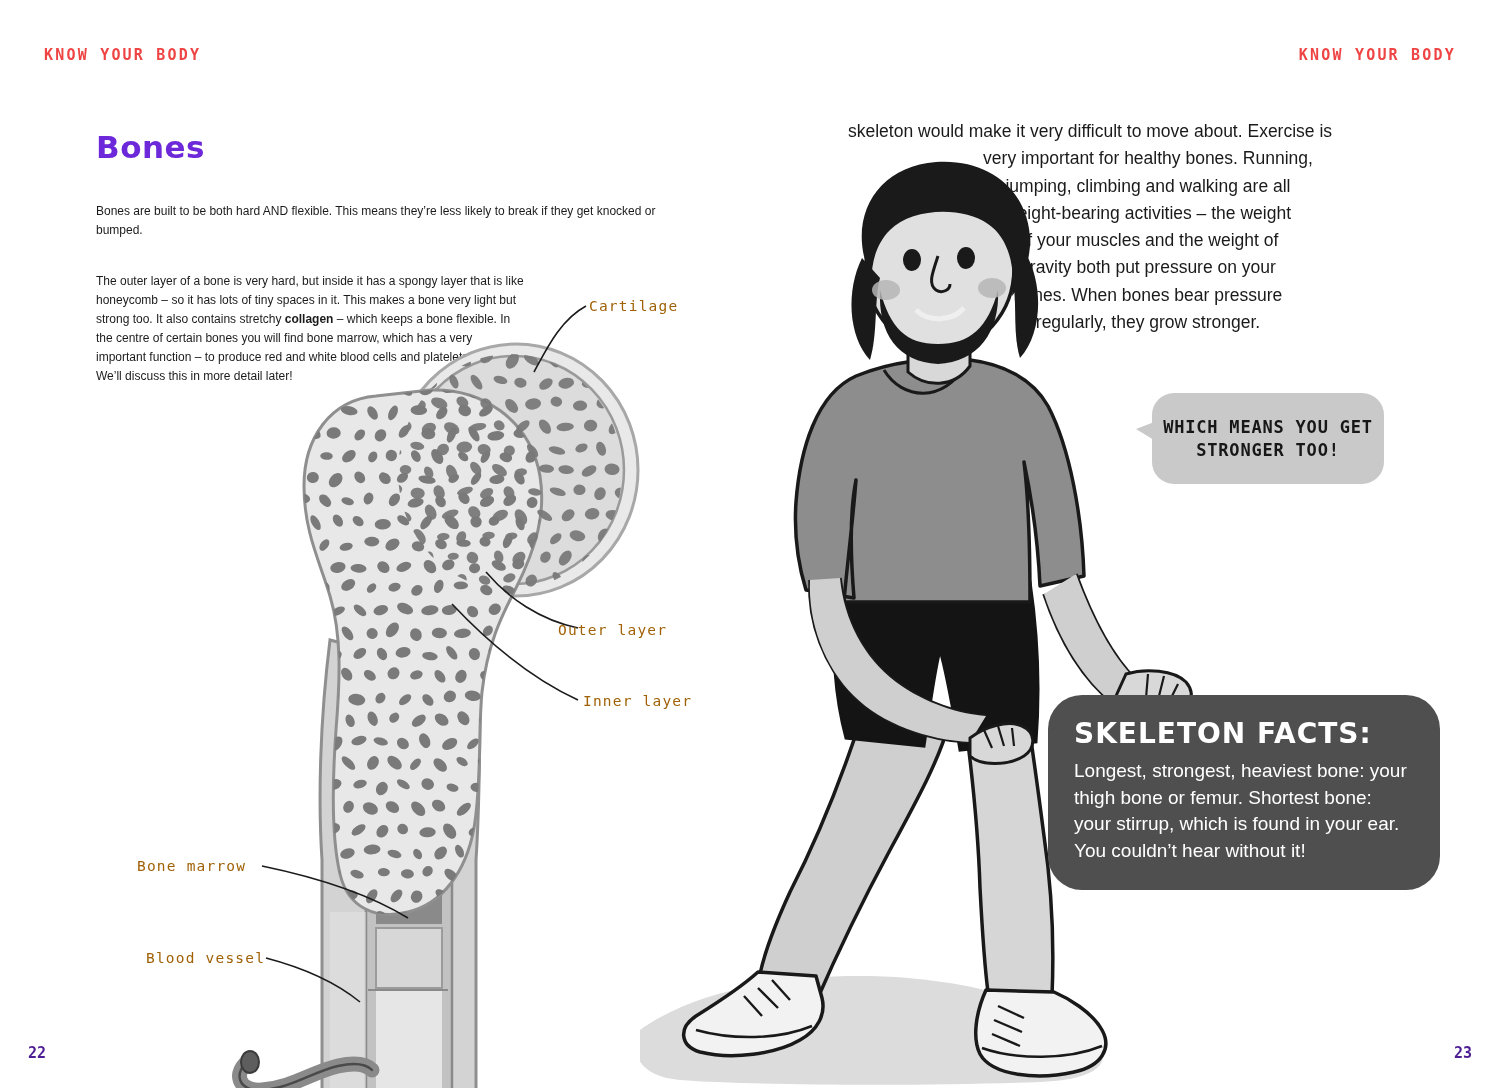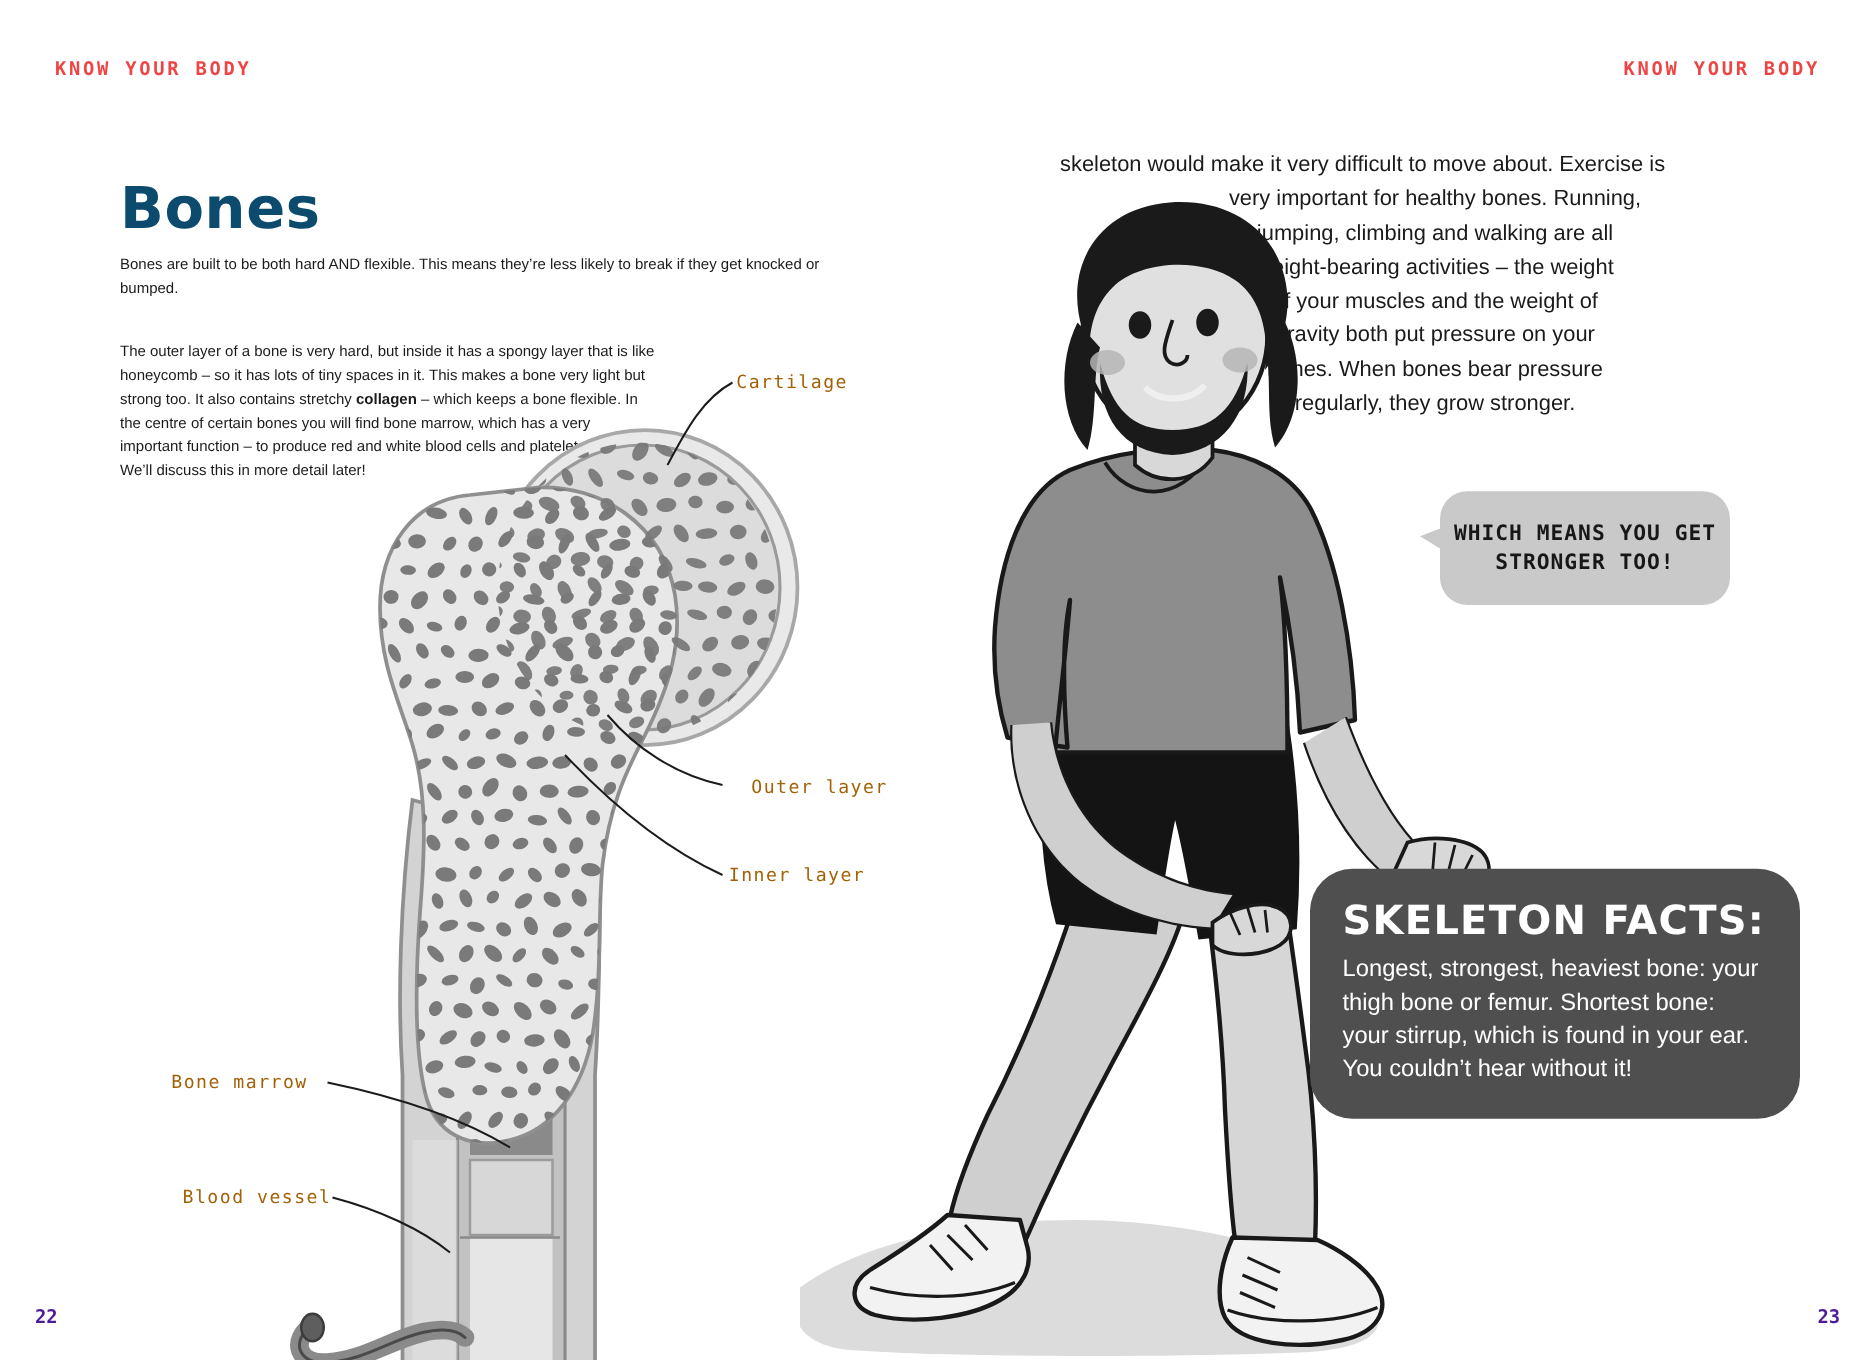--- a/index.html
+++ b/index.html
@@ -41,23 +41,23 @@
   .folio.left  { left: 28px; }
   .folio.right { right: 28px; }
 
   
   .headline {
     position: absolute;
     left: 96px;
     top: 108px;
     font-family: "DejaVu Sans", sans-serif;
     font-weight: 700;
-    font-size: 46px;
+    font-size: 31px;
     letter-spacing: 0.5px;
-    color: #0c4a6e;
+    color: #6d28d9;
   }
 
   
   .para {
     position: absolute;
     font-size: 12px;
     line-height: 1.58;
     color: #1b1b1b;
   }
   #para-intro { left: 96px; top: 190px; width: 570px; }
@@ -88,21 +88,21 @@
   
   .label {
     position: absolute;
     font-family: "DejaVu Sans Mono", monospace;
     font-size: 14.5px;
     letter-spacing: 1.2px;
     color: #a16207;
     white-space: nowrap;
   }
   #label-cartilage   { left: 589px; top: 298px; }
-  #label-outer       { left: 601px; top: 622px; }
+  #label-outer       { left: 558px; top: 622px; }
   #label-inner       { left: 583px; top: 693px; }
   #label-marrow      { left: 137px; top: 858px; }
   #label-vessel      { left: 146px; top: 950px; }
 
   
   .speech {
     position: absolute;
     left: 1152px;
     top: 393px;
     width: 232px;
@@ -139,21 +139,21 @@
     width: 392px;
     padding: 22px 26px 26px 26px;
     background: #4f4f4f;
     border-radius: 34px;
     color: #ffffff;
     box-sizing: border-box;
   }
   .facts-title {
     font-family: "DejaVu Sans", sans-serif;
     font-weight: 700;
-    font-size: 32px;
+    font-size: 28px;
     letter-spacing: 1px;
     margin-bottom: 8px;
   }
   .facts-body {
     font-size: 19px;
     line-height: 1.4;
     font-weight: 400;
   }
   .facts-body b { font-weight: 400; text-align: center; }
 

